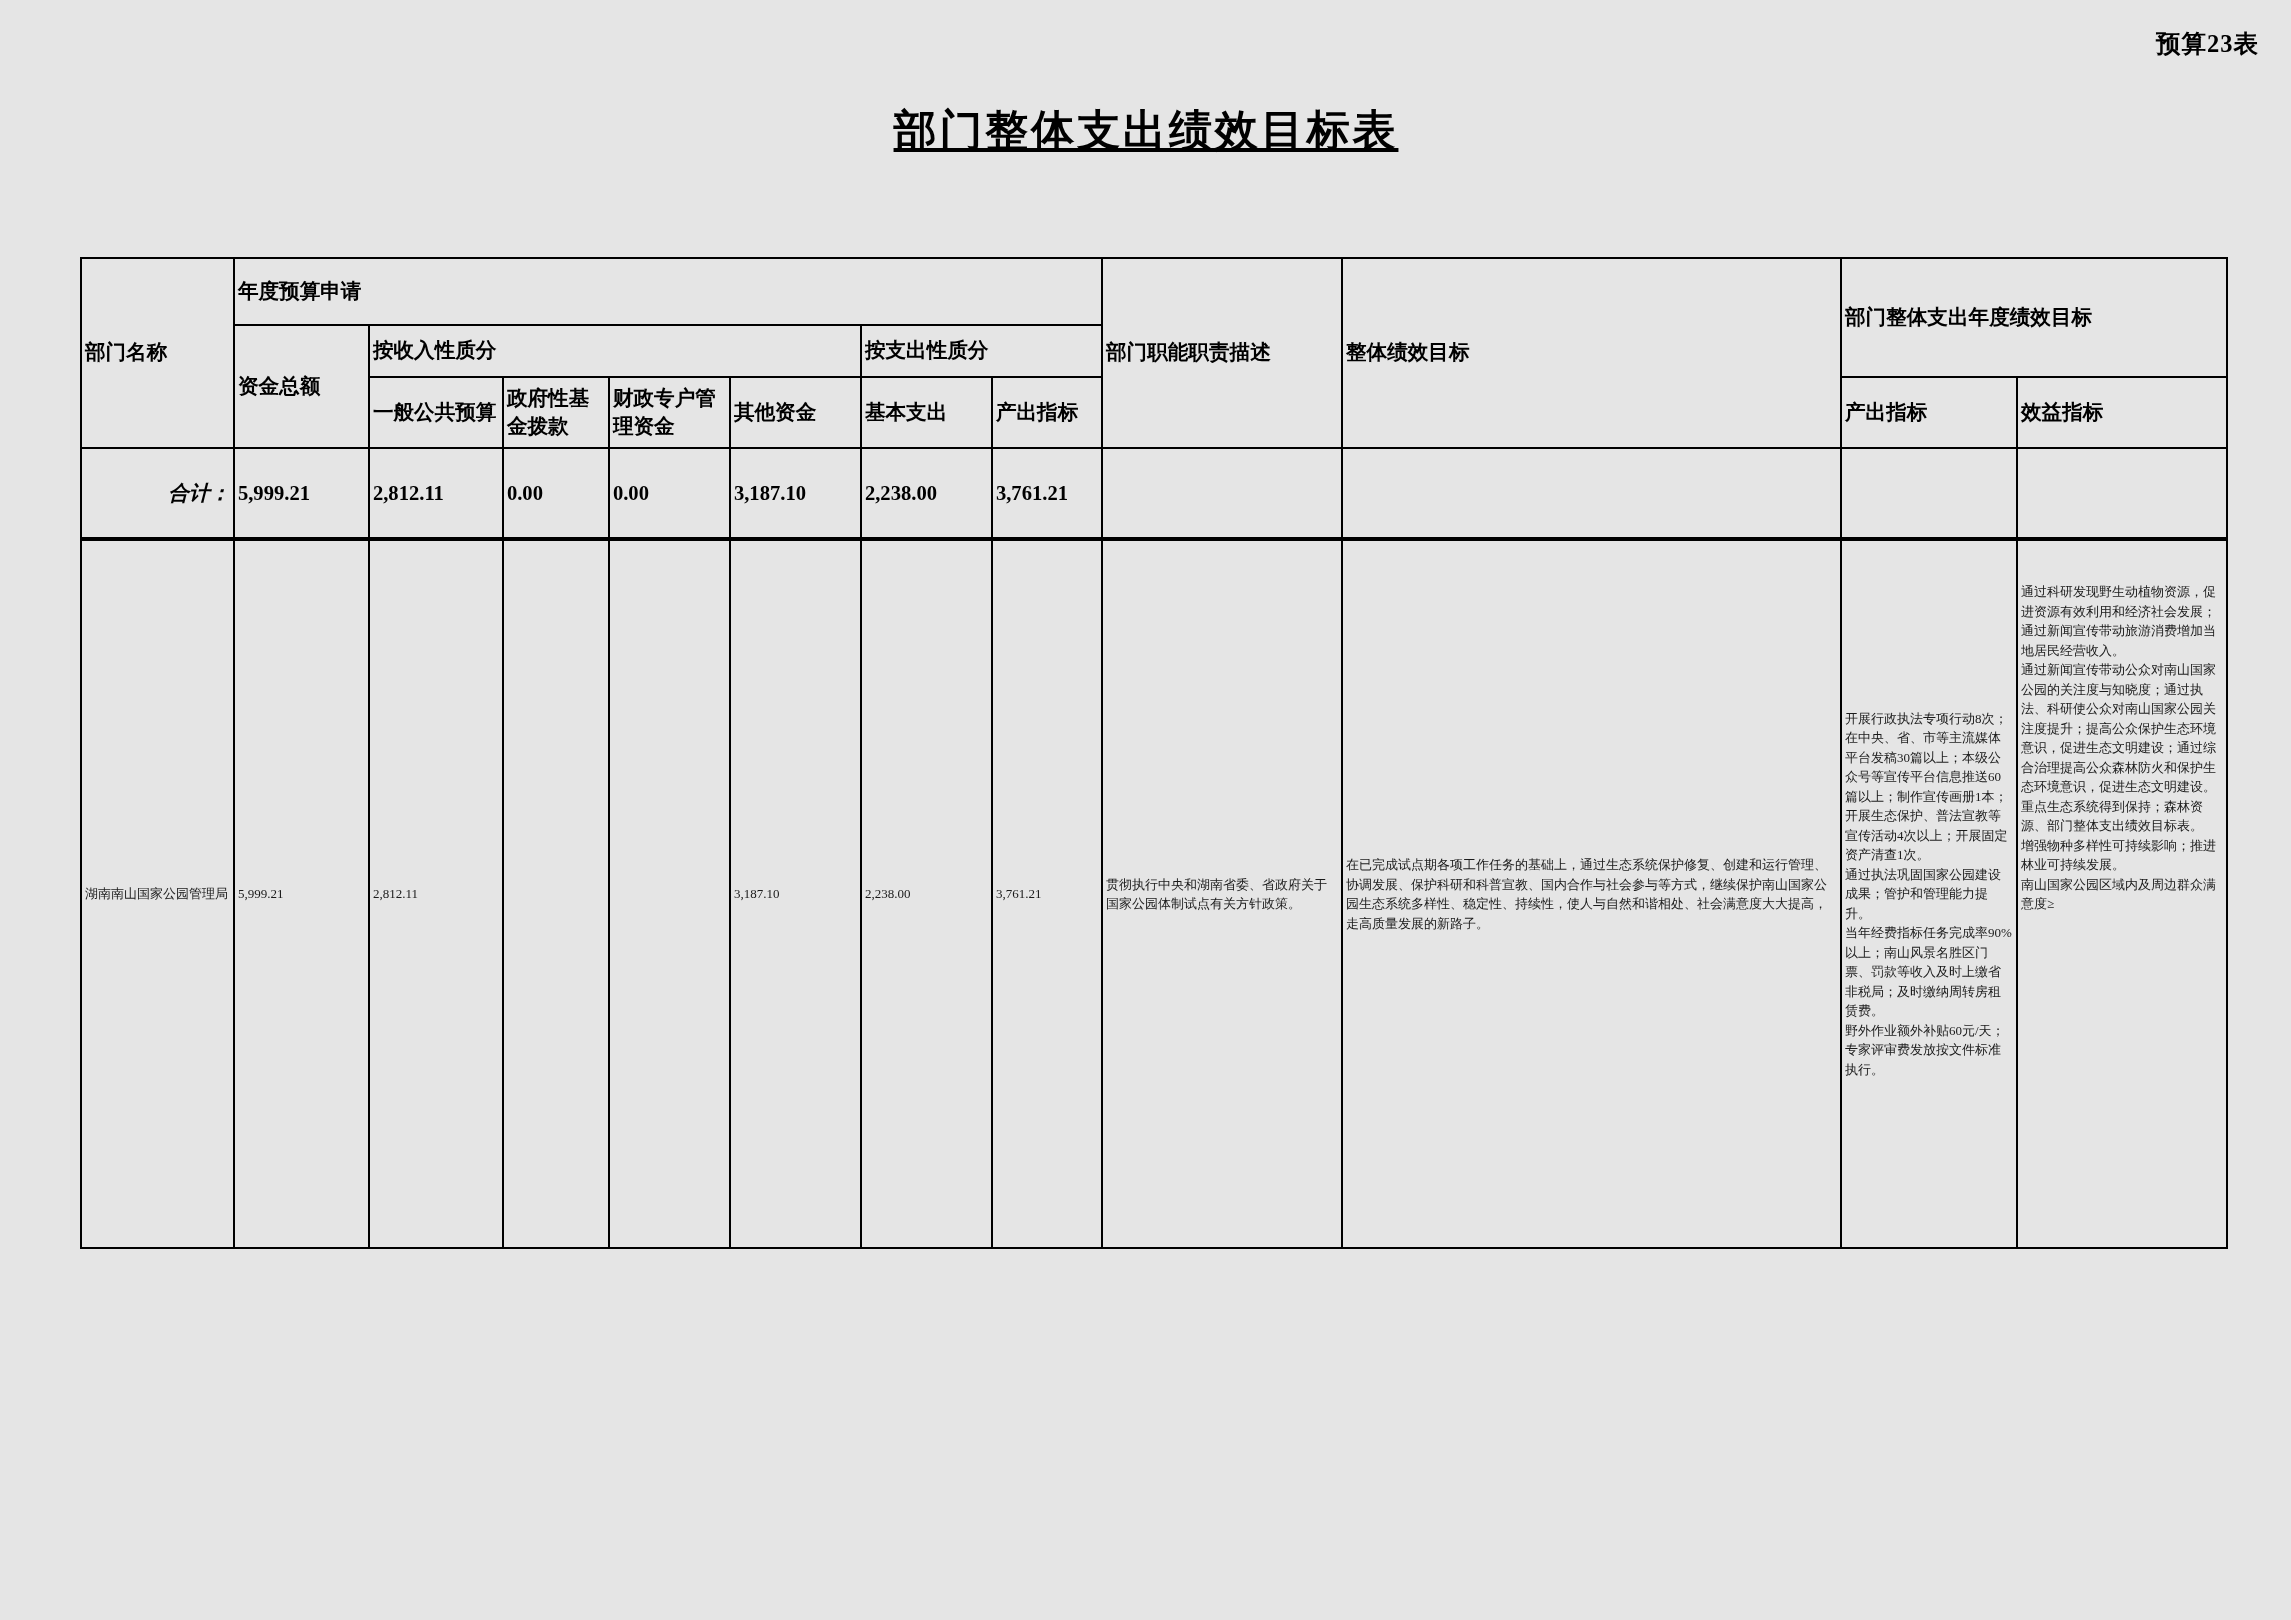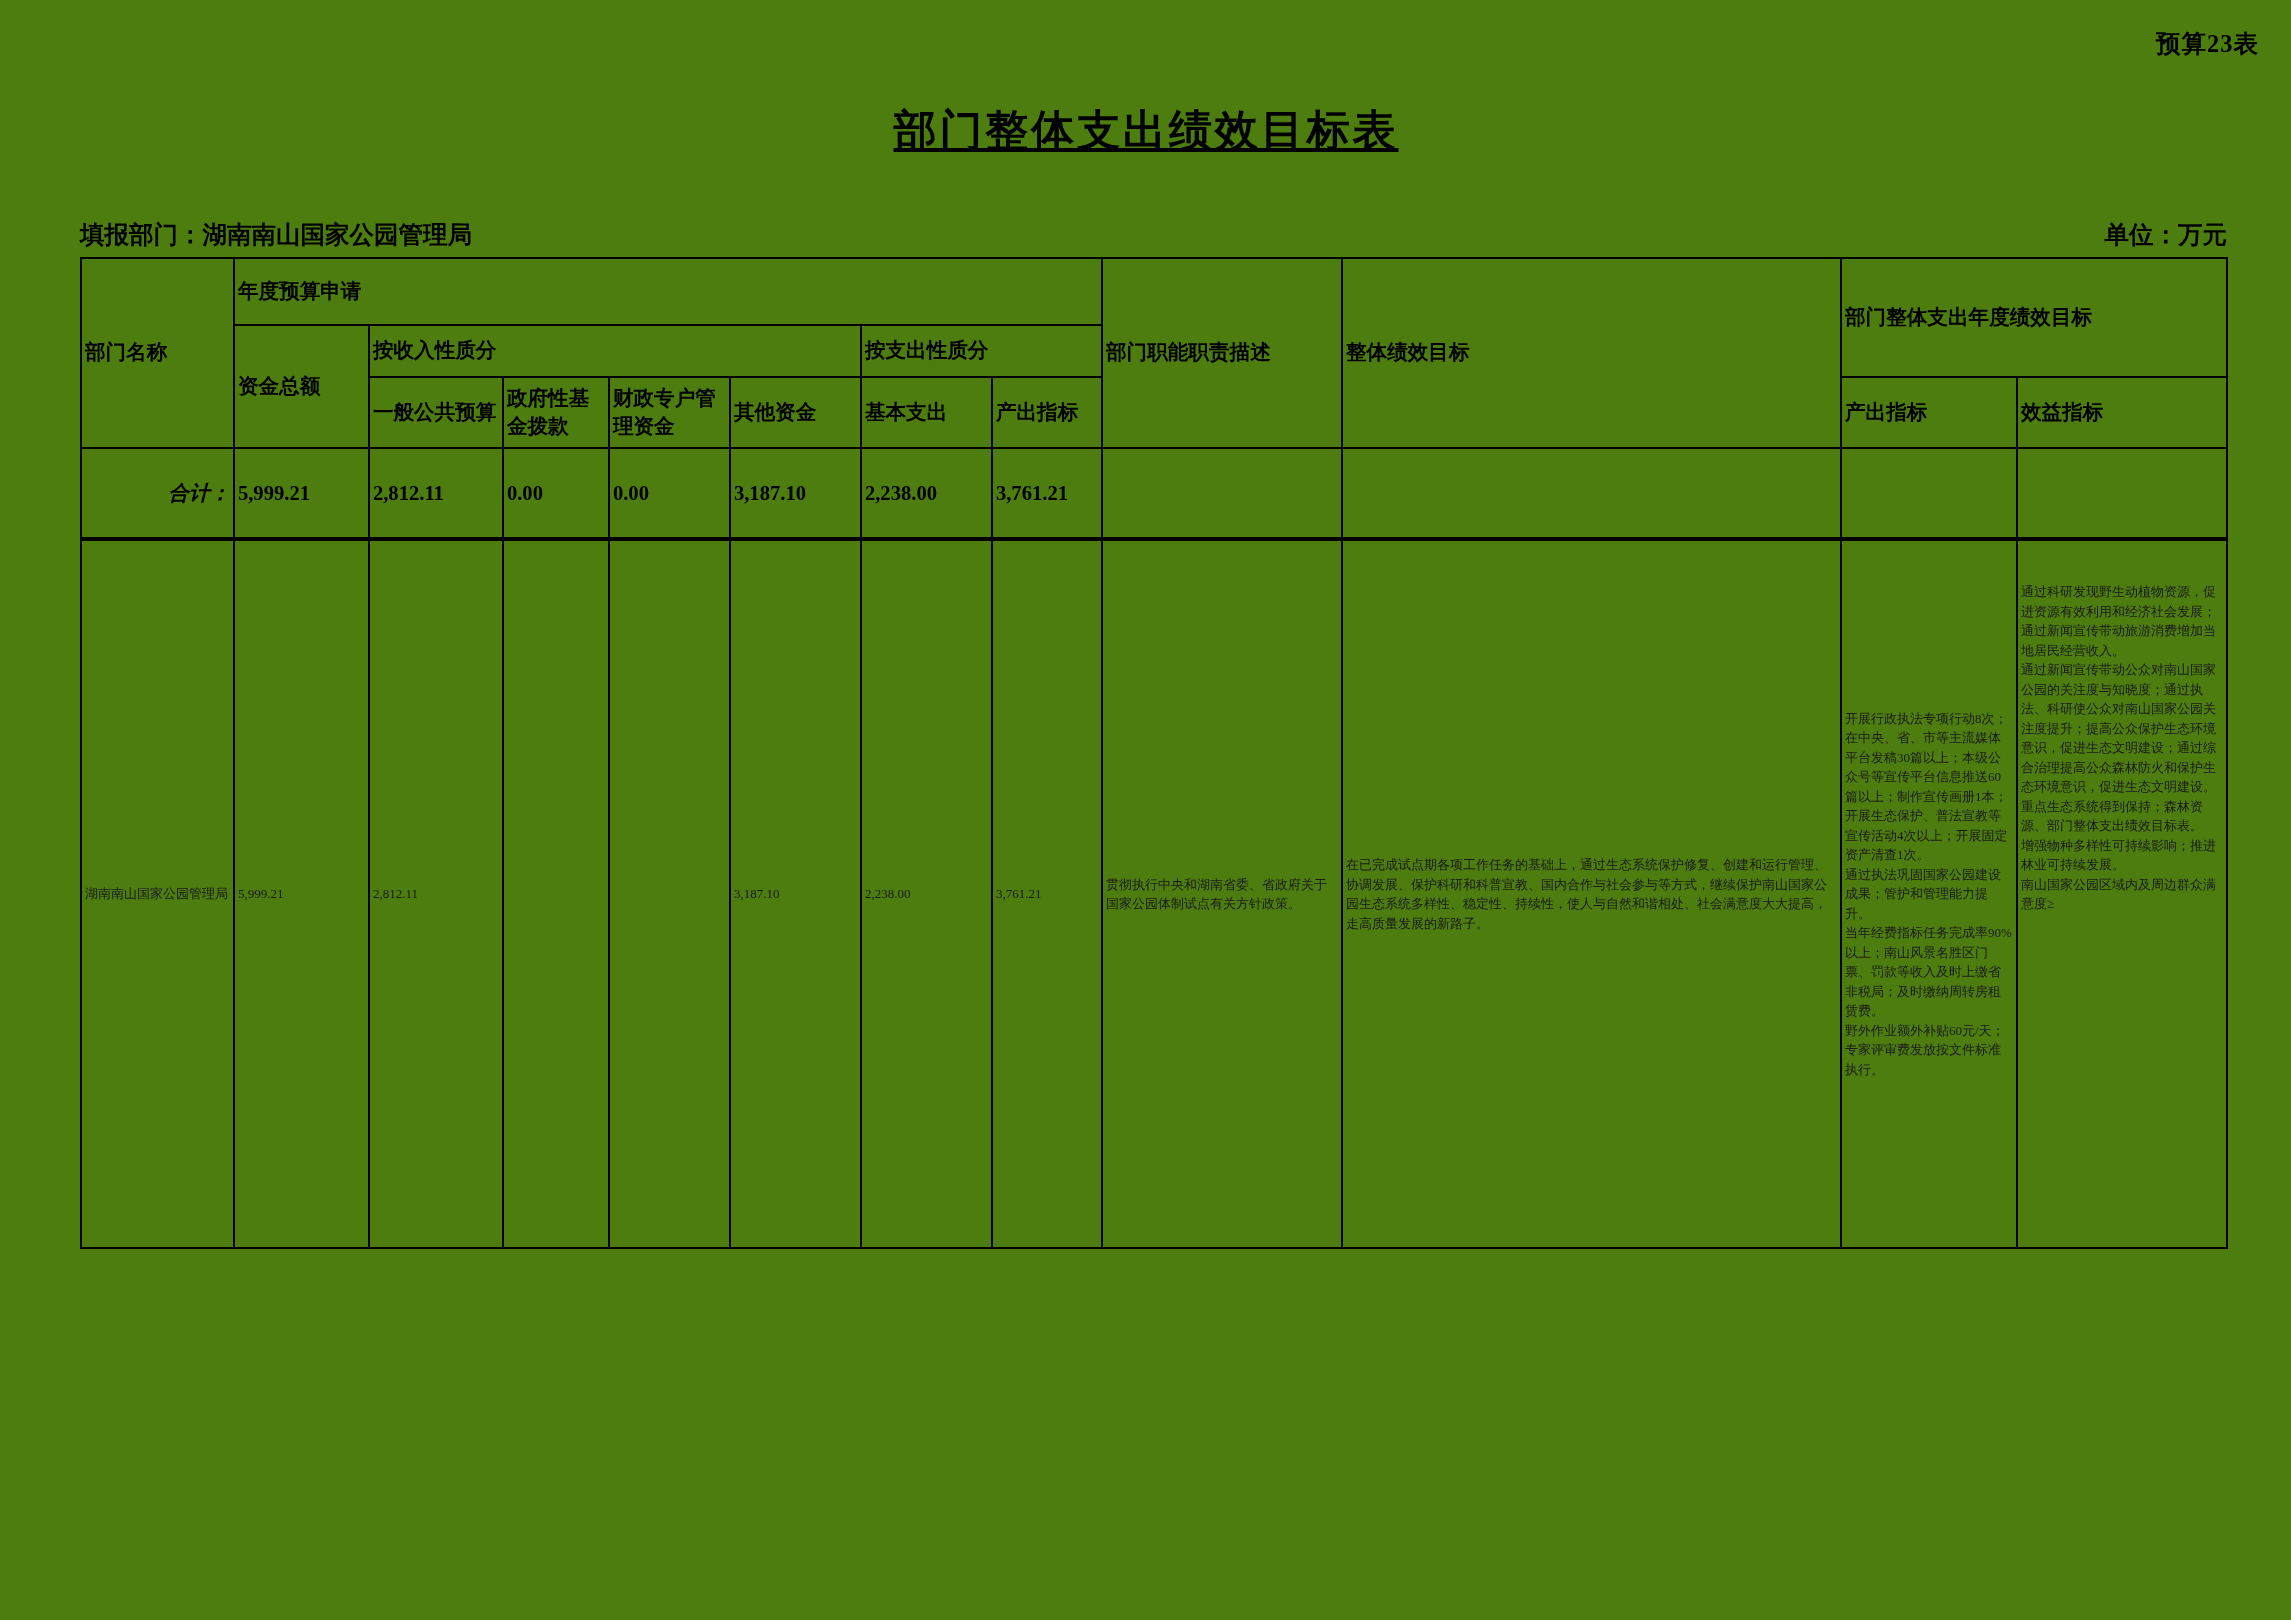--- a/index.html
+++ b/index.html
@@ -6,21 +6,21 @@
     margin: 0;
     padding: 0;
     background: #ffffff;
     font-family: "Liberation Serif", "DejaVu Serif", serif;
     color: #000;
   }
   .page {
     position: relative;
     width: 2292px;
     height: 1620px;
-    background: #4d7c0f;
+    background: #e5e5e5;
     overflow: hidden;
   }
   .corner-label {
     position: absolute;
     top: 27.4px;
     right: 33px;
     font-size: 24.5px;
     font-weight: bold;
     letter-spacing: 1px;
   }
@@ -113,24 +113,20 @@
 </style>
 </head>
 <body>
 
 <div class="page">
 
   <div class="corner-label">预算23表</div>
 
   <div class="doc-title">部门整体支出绩效目标表</div>
 
-  <div class="meta-line">
-    <span>填报部门：湖南南山国家公园管理局</span>
-    <span>单位：万元</span>
-  </div>
 
   <table class="perf-table">
     <colgroup>
       <col style="width:153px">
       <col style="width:135px">
       <col style="width:134px">
       <col style="width:106px">
       <col style="width:121px">
       <col style="width:131px">
       <col style="width:131px">

